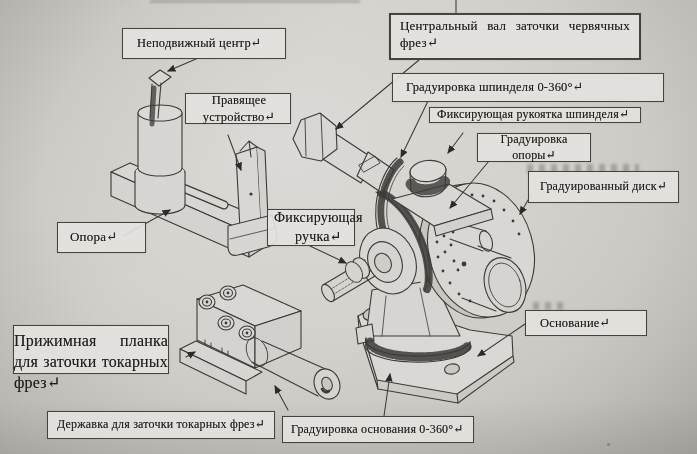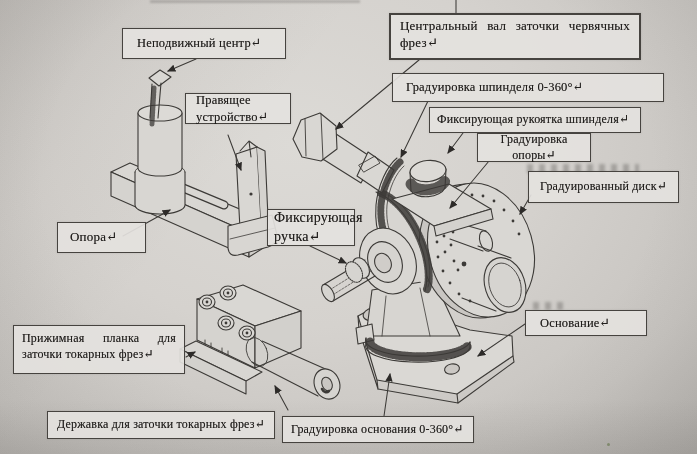--- a/index.html
+++ b/index.html
@@ -27,20 +27,21 @@
     box-sizing:border-box;
     background:rgba(228,226,222,.92);
     border:1.4px solid #46433f;
     color:#201e1c;
     font-size:12.5px;line-height:1.3;
     display:flex;align-items:center;
     padding:2px 8px;
     letter-spacing:.2px;
     text-shadow:0 0 .5px rgba(45,42,40,.55);
     box-shadow:0 0 2px rgba(120,116,112,.25);
+    text-align:center;
   }
   .lbl.block{display:block;text-align:justify;-moz-text-align-last:left;text-align-last:left;}
   .lbl.thick{border-width:2.2px;}
   .lbl.center{justify-content:center;text-align:center;}
   .smudge{position:absolute;z-index:2;opacity:.55;filter:blur(1.4px);pointer-events:none;
     background:repeating-linear-gradient(90deg, rgba(62,60,57,.55) 0 6px, transparent 6px 12px);}
   .topmark{position:absolute;z-index:2;opacity:.5;filter:blur(1px);pointer-events:none;
     background:rgba(88,85,82,.6);}
   .speck{position:absolute;z-index:2;width:3px;height:3px;border-radius:50%;background:#74815f;opacity:.8;}
 </style>
@@ -242,31 +243,31 @@
   <div class="speck" style="left:607px;top:443px"></div>
 
   <div class="lbl" style="left:122px;top:28px;width:164px;height:31px;padding-left:14px">Неподвижный центр↵</div>
 
   <div class="lbl block thick" style="left:389px;top:13px;width:252px;height:47px;font-size:13px;padding:3px 9px">Центральный вал заточки червячных фрез↵</div>
 
   <div class="lbl" style="left:392px;top:73px;width:272px;height:29px;padding-left:13px">Градуировка шпинделя 0-360°↵</div>
 
   <div class="lbl" style="left:185px;top:93px;width:106px;height:31px;padding-left:10px">Правящее устройство↵</div>
 
-  <div class="lbl" style="left:429px;top:107px;width:212px;height:26px;font-size:12px;padding-left:7px">Фиксирующая рукоятка шпинделя↵</div>
+  <div class="lbl" style="left:429px;top:107px;width:212px;height:16px;font-size:12px;padding-left:7px">Фиксирующая рукоятка шпинделя↵</div>
 
   <div class="lbl center" style="left:477px;top:133px;width:114px;height:29px;font-size:12px">Градуировка опоры↵</div>
 
   <div class="lbl center" style="left:528px;top:171px;width:151px;height:32px;font-size:12px">Градуированный диск↵</div>
 
   <div class="lbl" style="left:57px;top:222px;width:89px;height:31px;font-size:13px;padding-left:12px">Опора↵</div>
 
   <div class="lbl" style="left:267px;top:209px;width:88px;height:37px;font-size:14px;padding:2px 6px">Фиксирующая ручка↵</div>
 
-  <div class="lbl block" style="left:13px;top:325px;width:172px;height:49px;font-size:12px;padding:5px 8px">Прижимная планка для заточки токарных фрез↵</div>
+  <div class="lbl block" style="left:13px;top:325px;width:156px;height:49px;font-size:16px;padding:5px 0">Прижимная планка для заточки токарных фрез↵</div>
 
   <div class="lbl" style="left:525px;top:310px;width:122px;height:26px;padding-left:14px">Основание↵</div>
 
   <div class="lbl center" style="left:47px;top:411px;width:228px;height:28px;font-size:12px">Державка для заточки токарных фрез↵</div>
 
   <div class="lbl" style="left:282px;top:416px;width:192px;height:27px;font-size:12px;padding-left:8px;border-width:1.8px">Градуировка основания 0-360°↵</div>
 
 </div>
 
 </body></html>

